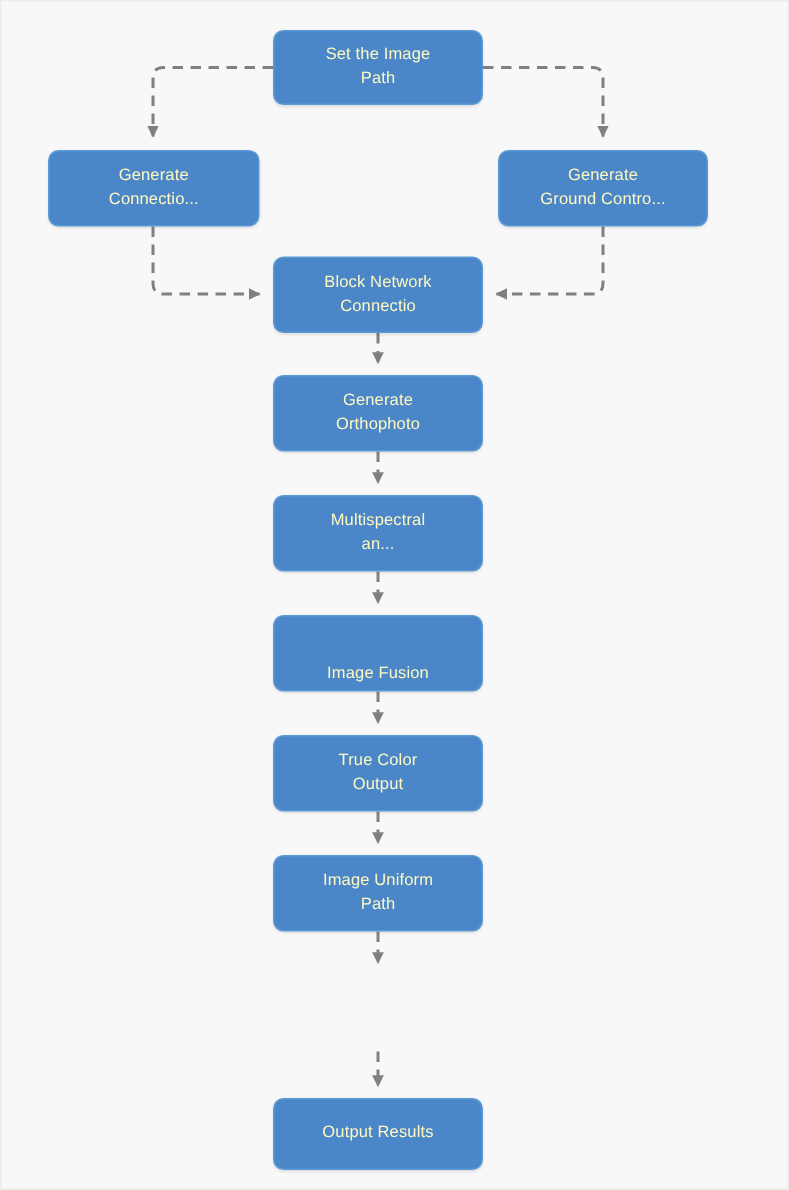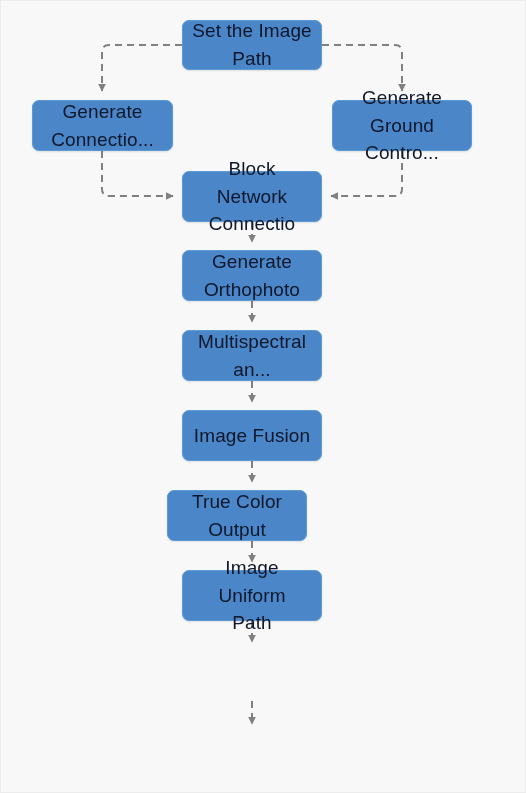--- a/index.html
+++ b/index.html
@@ -29,26 +29,26 @@
     width: 526px;
     height: 793px;
     pointer-events: none;
   }
   .node {
     position: absolute;
     box-sizing: border-box;
     background: #4a86c8;
     border: 1.3px solid #5b9bd5;
     border-radius: 7px;
-    color: #0f172a;
+    color: #fef9c3;
     display: flex;
     align-items: center;
     justify-content: center;
     text-align: center;
-    font-size: 19px;
+    font-size: 11px;
     line-height: 1.45;
     letter-spacing: 0.1px;
     padding: 2px 8px;
     box-shadow: 0 1px 2px rgba(0,0,0,0.10);
     -webkit-font-smoothing: antialiased;
   }
   .node-label {
     display: block;
     width: 100%;
     white-space: pre-line;
@@ -109,29 +109,32 @@
   <div class="node" style="left:181px; top:249px; width:140px; height:51px;">
     <span class="node-label">Generate
 Orthophoto</span>
   </div>
 
   <div class="node" style="left:181px; top:329px; width:140px; height:51px;justify-content:center;">
     <span class="node-label">Multispectral
 an...</span>
   </div>
 
-  <div class="node" style="left:181px; top:409px; width:140px; height:51px;">
+  <div class="node" style="left:181px; top:409px; width:140px; height:51px;align-items:flex-end;">
     <span class="node-label">Image Fusion</span>
   </div>
 
-  <div class="node" style="left:166px; top:489px; width:140px; height:51px;">
+  <div class="node" style="left:181px; top:489px; width:140px; height:51px;">
     <span class="node-label">True Color
 Output</span>
   </div>
 
   <div class="node" style="left:181px; top:569px; width:140px; height:51px;">
     <span class="node-label">Image Uniform
 Path</span>
   </div>
 
 
+  <div class="node" style="left:181px; top:731px; width:140px; height:48px;">
+    <span class="node-label">Output Results</span>
+  </div>
 
 </div>
 
 </body></html>

